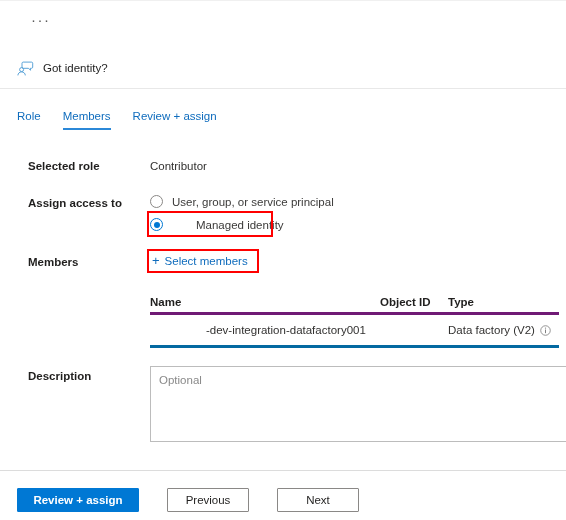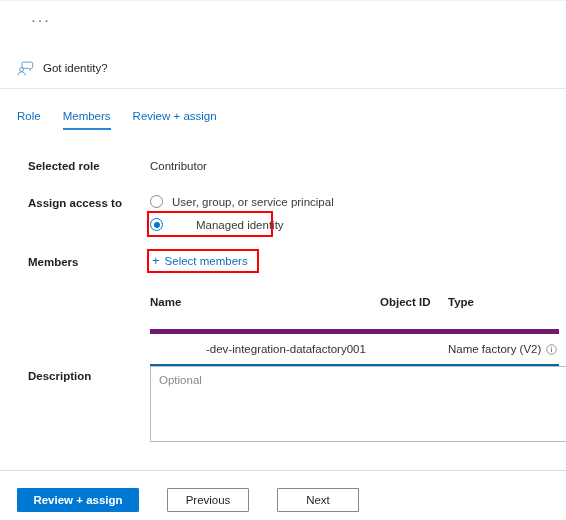--- a/index.html
+++ b/index.html
@@ -206,22 +206,22 @@
 
   
   .members-table {
     position: absolute;
     top: 296px;
     left: 150px;
     width: 409px;
   }
   .mt-header {
     display: flex;
-    border-bottom: 5px solid #701a75;
-    padding-bottom: 21px;
+    border-bottom: 3px solid #701a75;
+    padding-bottom: 4px;
   }
   .mt-row {
     display: flex;
     align-items: center;
     border-bottom: 3px solid #0369a1;
     height: 30px;
   }
   .col-name { width: 230px; flex: none; }
   .col-objid { width: 68px; flex: none; }
   .col-type { flex: 1; }
@@ -373,21 +373,21 @@
   <div class="mt-row">
     <div class="cell col-name">
       <span class="name-cell-inner">
         <span class="name-redacted"></span>
         <span>-dev-integration-datafactory001</span>
       </span>
     </div>
     <div class="cell col-objid"></div>
     <div class="cell col-type">
       <span class="type-cell-inner">
-        <span>Name factory (V2)</span>
+        <span>Data factory (V2)</span>
         <span class="info-icon">
           <svg viewBox="0 0 12 12" width="11" height="11" xmlns="http://www.w3.org/2000/svg">
             <circle cx="6" cy="6" r="5.2" fill="none" stroke="#808080" stroke-width="0.9"></circle>
             <circle cx="6" cy="3.3" r="0.7" fill="#808080"></circle>
             <rect x="5.45" y="4.9" width="1.1" height="4" fill="#808080"></rect>
           </svg>
         </span>
       </span>
     </div>
   </div>

